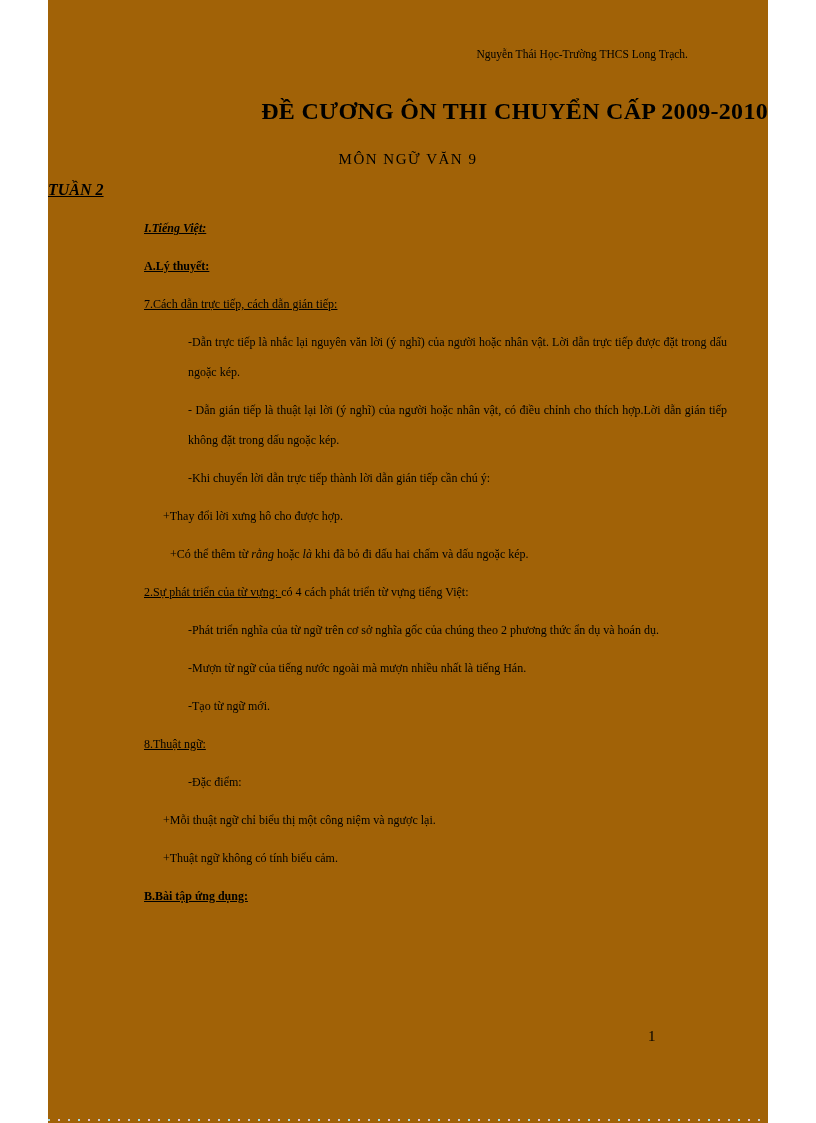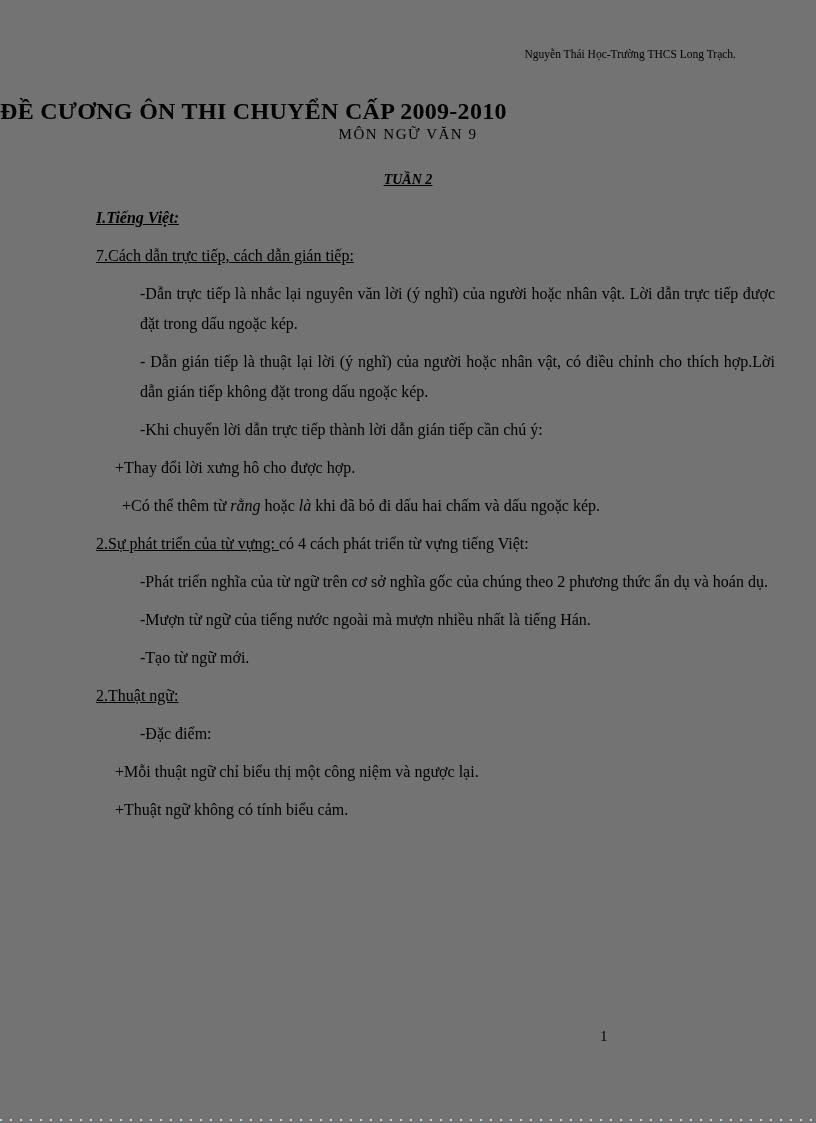--- a/index.html
+++ b/index.html
@@ -1,58 +1,59 @@
 <!DOCTYPE html>
 <html><head>
 <meta charset="utf-8">
 <style>
   * { margin: 0; padding: 0; box-sizing: border-box; }
   html, body { background: #ffffff; }
   .page {
     position: relative;
-    width: 816px;
+    width: 720px;
     height: 1123px;
-    background: #737373;
+    background: #a16207;
     color: #000000;
     font-family: "Liberation Serif", "DejaVu Serif", serif;
     overflow: hidden;
     margin: 0 auto;
   }
   .hdr {
     padding: 47px 80px 0 96px;
     text-align: right;
     font-size: 11.5px;
     line-height: 14px;
   }
   .title {
     margin-top: 36px;
-    text-align: left;
+    text-align: right;
     font-size: 24px;
     font-weight: bold;
     letter-spacing: 0.3px;
     line-height: 28px;
   }
   .subject {
+    margin-top: 25px;
     text-align: center;
     font-size: 15px;
     letter-spacing: 1.5px;
     line-height: 18px;
   }
   .week {
-    margin-top: 27px;
-    text-align: center;
-    font-size: 14px;
+    margin-top: 12px;
+    text-align: left;
+    font-size: 16px;
     font-weight: bold;
     font-style: italic;
     line-height: 20px;
   }
   .content {
     margin-top: 13px;
     padding: 0 41px 0 96px;
-    font-size: 16px;
+    font-size: 12px;
     line-height: 30px;
     text-align: justify;
   }
   .content p { margin-bottom: 8px; }
   .u { text-decoration: underline; }
   .bold { font-weight: bold; }
   .italic { font-style: italic; }
   .ind1 { padding-left: 8px; margin-left: 36px; }
   .ind2 { padding-left: 19px; }
   .ind3 { padding-left: 26px; }
@@ -90,20 +91,23 @@
   <div class="week">
     <span class="u">TUẦN 2</span>
   </div>
 
   <div class="content">
 
     <p class="bold italic">
       <span class="u">I.Tiếng Việt:</span>
     </p>
 
+    <p class="bold">
+      <span class="u">A.Lý thuyết:</span>
+    </p>
 
     <p>
       <span class="u">7.Cách dẫn trực tiếp, cách dẫn gián tiếp:</span>
     </p>
 
     <p class="ind1">-Dẫn trực tiếp là nhắc lại nguyên văn lời (ý nghĩ) của người hoặc nhân vật. Lời dẫn trực tiếp được đặt trong dấu ngoặc kép.</p>
 
     <p class="ind1">- Dẫn gián tiếp là thuật lại lời (ý nghĩ) của người hoặc nhân vật, có điều chỉnh cho thích hợp.Lời dẫn gián tiếp không đặt trong dấu ngoặc kép.</p>
 
     <p class="ind1">-Khi chuyển lời dẫn trực tiếp thành lời dẫn gián tiếp cần chú ý:</p>
@@ -114,30 +118,33 @@
 
     <p><span class="u">2.Sự phát triển của từ vựng: </span><span>có 4 cách phát triển từ vựng tiếng Việt:</span></p>
 
     <p class="ind1">-Phát triển nghĩa của từ ngữ trên cơ sở nghĩa gốc của chúng theo 2 phương thức ẩn dụ và hoán dụ.</p>
 
     <p class="ind1">-Mượn từ ngữ của tiếng nước ngoài mà mượn nhiều nhất là tiếng Hán.</p>
 
     <p class="ind1">-Tạo từ ngữ mới.</p>
 
     <p>
-      <span class="u">2.Thuật ngữ: </span>
+      <span class="u">8.Thuật ngữ: </span>
     </p>
 
 
     <p class="ind1">-Đặc điểm:</p>
 
     <p class="ind2">+Mỗi thuật ngữ chỉ biểu thị một công niệm và ngược lại.</p>
 
     <p class="ind2">+Thuật ngữ không có tính biểu cảm.</p>
 
+    <p class="bold">
+      <span class="u">B.Bài tập ứng dụng:</span>
+    </p>
 
   </div>
 
   <div class="pagenum">1</div>
 
   <div class="page-break-dots"></div>
 
 </div>
 
 </body></html>

